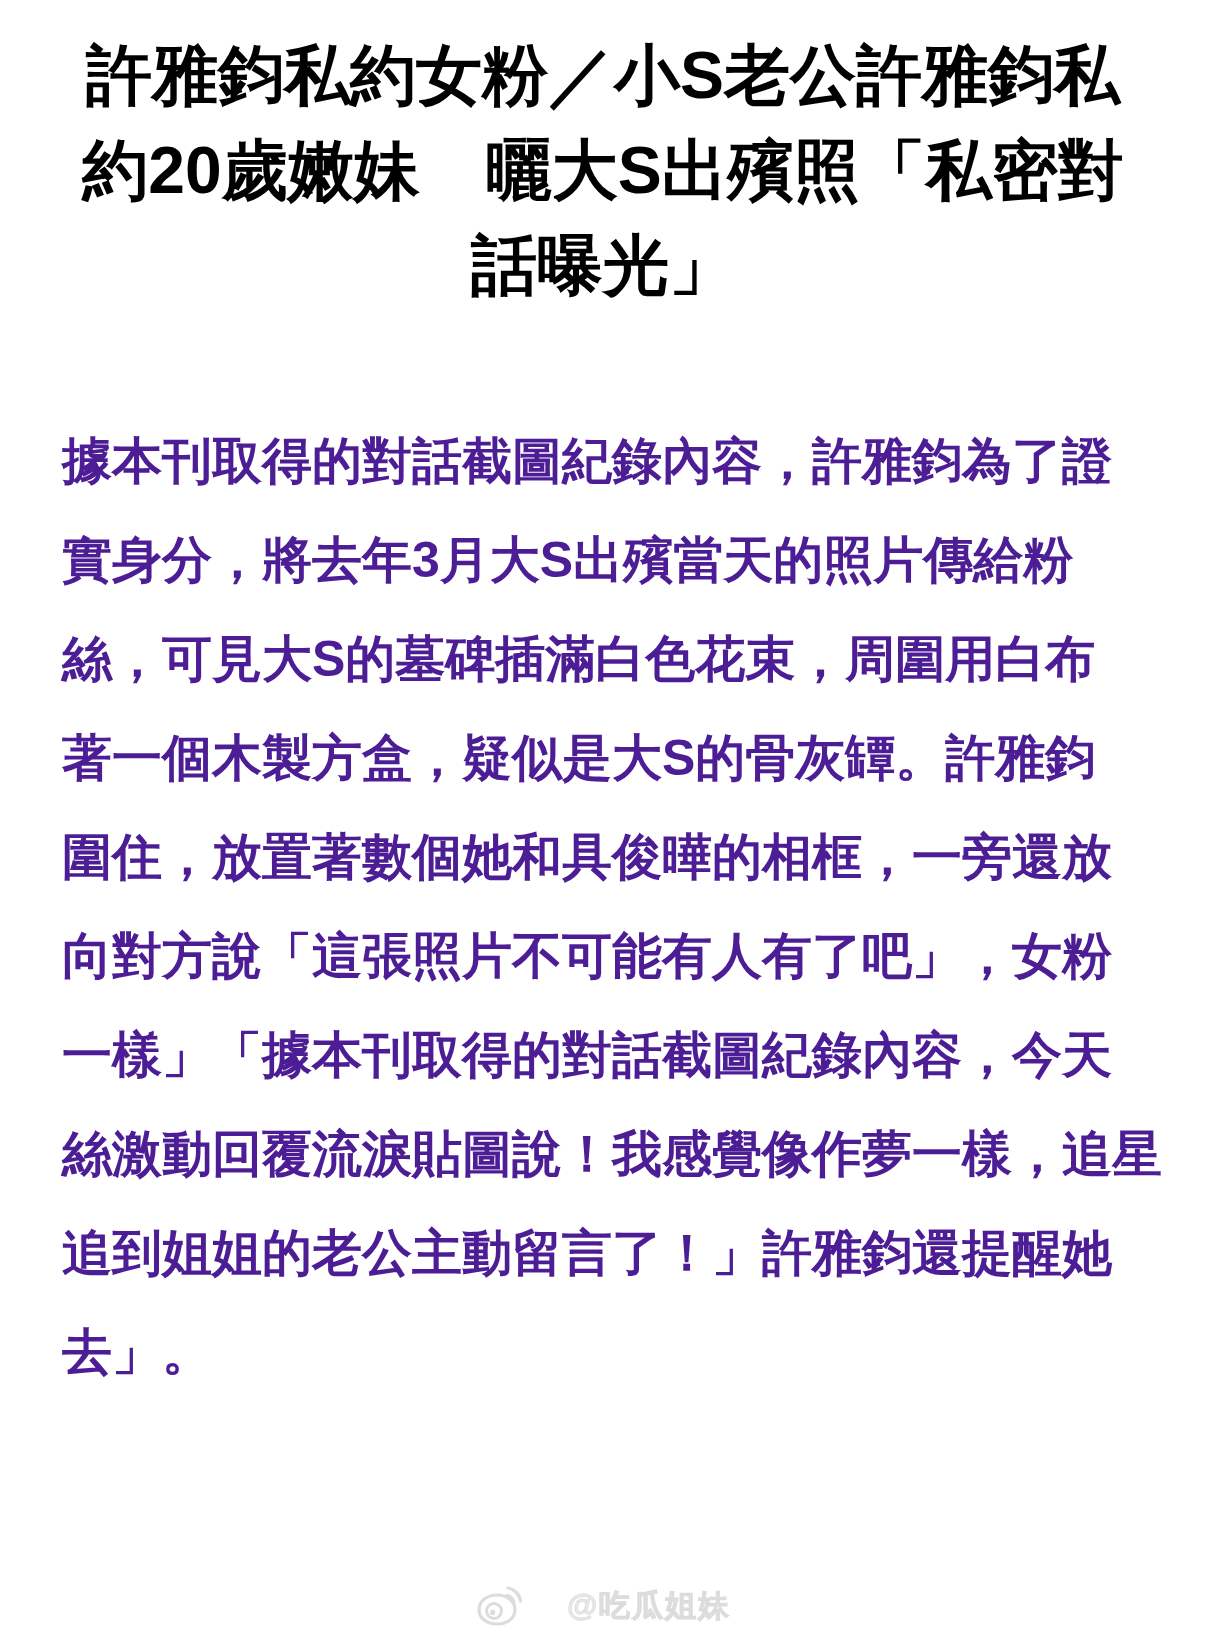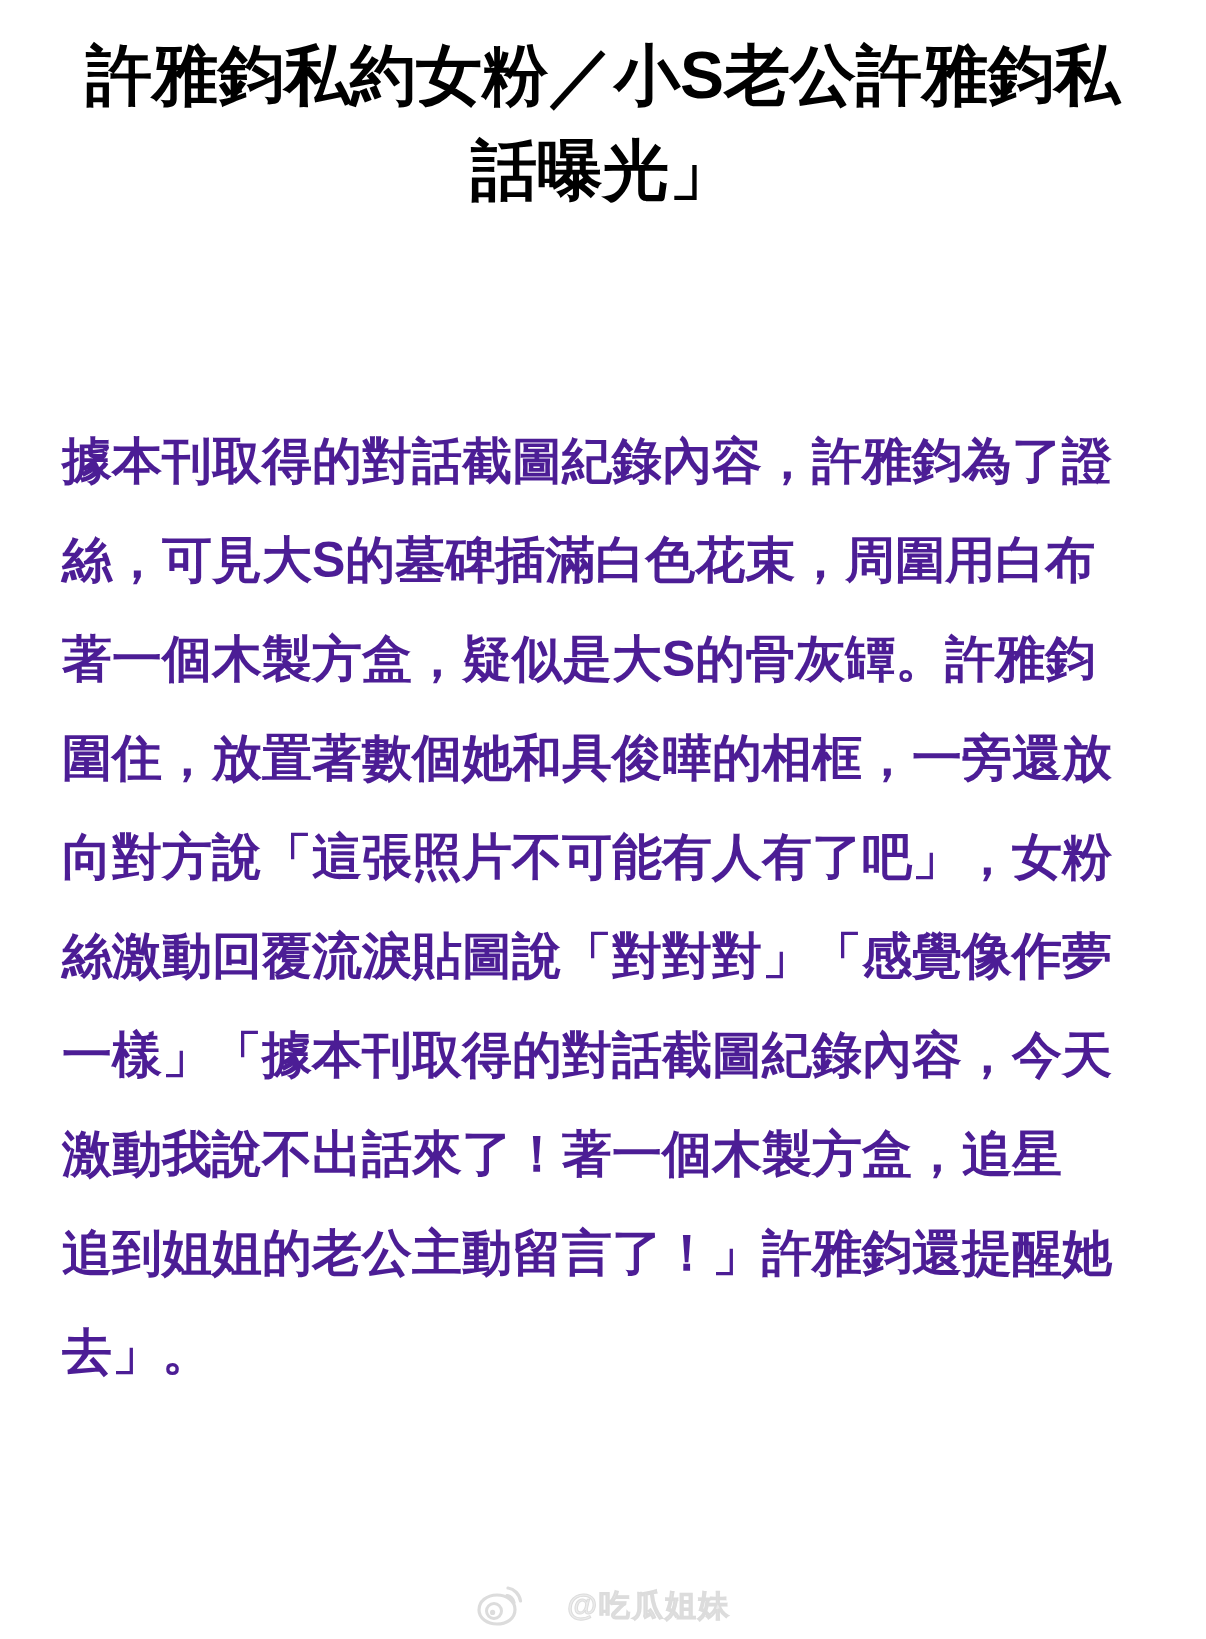--- a/index.html
+++ b/index.html
@@ -75,32 +75,33 @@
     margin-left: 35px;
   }
 </style>
 </head>
 <body>
 
 <div class="page">
 
   <div class="title">
     <span class="tline">許雅鈞私約女粉／小S老公許雅鈞私</span>
+    <span class="tline">約20歲嫩妹　曬大S出殯照「私密對</span>
     <span class="tline">話曝光」</span>
   </div>
 
   <div class="body-text">
     <div class="bline">據本刊取得的對話截圖紀錄內容，許雅鈞為了證</div>
+    <div class="bline">實身分，將去年3月大S出殯當天的照片傳給粉</div>
     <div class="bline">絲，可見大S的墓碑插滿白色花束，周圍用白布</div>
     <div class="bline">著一個木製方盒，疑似是大S的骨灰罈。許雅鈞</div>
     <div class="bline">圍住，放置著數個她和具俊曄的相框，一旁還放</div>
     <div class="bline">向對方說「這張照片不可能有人有了吧」，女粉</div>
-    <div class="bline">絲激動回覆流淚貼圖說「對對對」「感覺像作夢</div>
     <div class="bline">一樣」「據本刊取得的對話截圖紀錄內容，今天</div>
-    <div class="bline">激動我說不出話來了！著一個木製方盒，追星</div>
+    <div class="bline">絲激動回覆流淚貼圖說！我感覺像作夢一樣，追星</div>
     <div class="bline">追到姐姐的老公主動留言了！」許雅鈞還提醒她</div>
     <div class="bline">去」。</div>
   </div>
 
   <div class="watermark">
     <span class="wicon">
       <svg width="50" height="44" viewBox="0 0 50 44" xmlns="http://www.w3.org/2000/svg">
         <path d="M22 11 C 11.5 11, 4 17.5, 4 26 C 4 34, 12 40, 22 40 C 32.5 40, 40 34, 40 25.5 C 40 17.5, 32.5 11, 22 11 Z" fill="#ffffff" stroke="#dcdcdc" stroke-width="3.2"></path>
         <circle cx="19" cy="27" r="7.5" fill="#ffffff" stroke="#dcdcdc" stroke-width="3"></circle>
         <circle cx="17.6" cy="28.4" r="2.6" fill="#dcdcdc"></circle>

